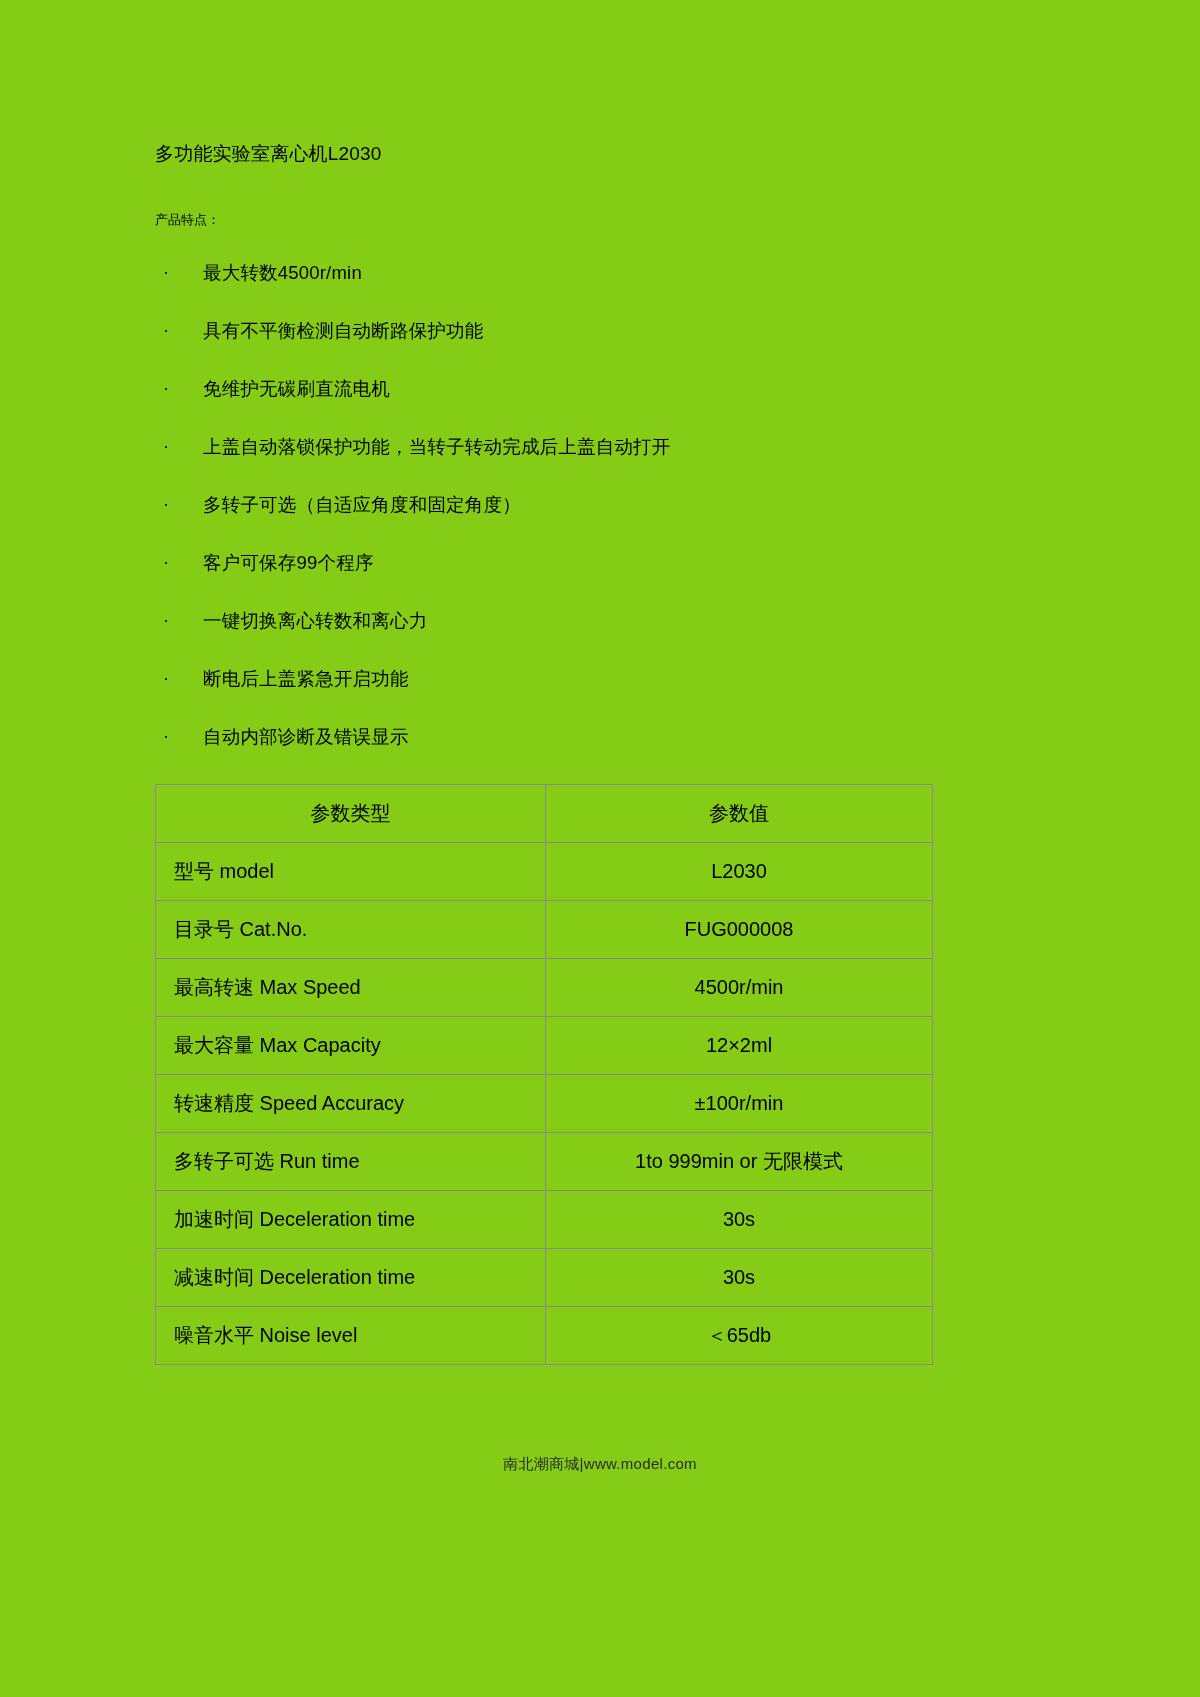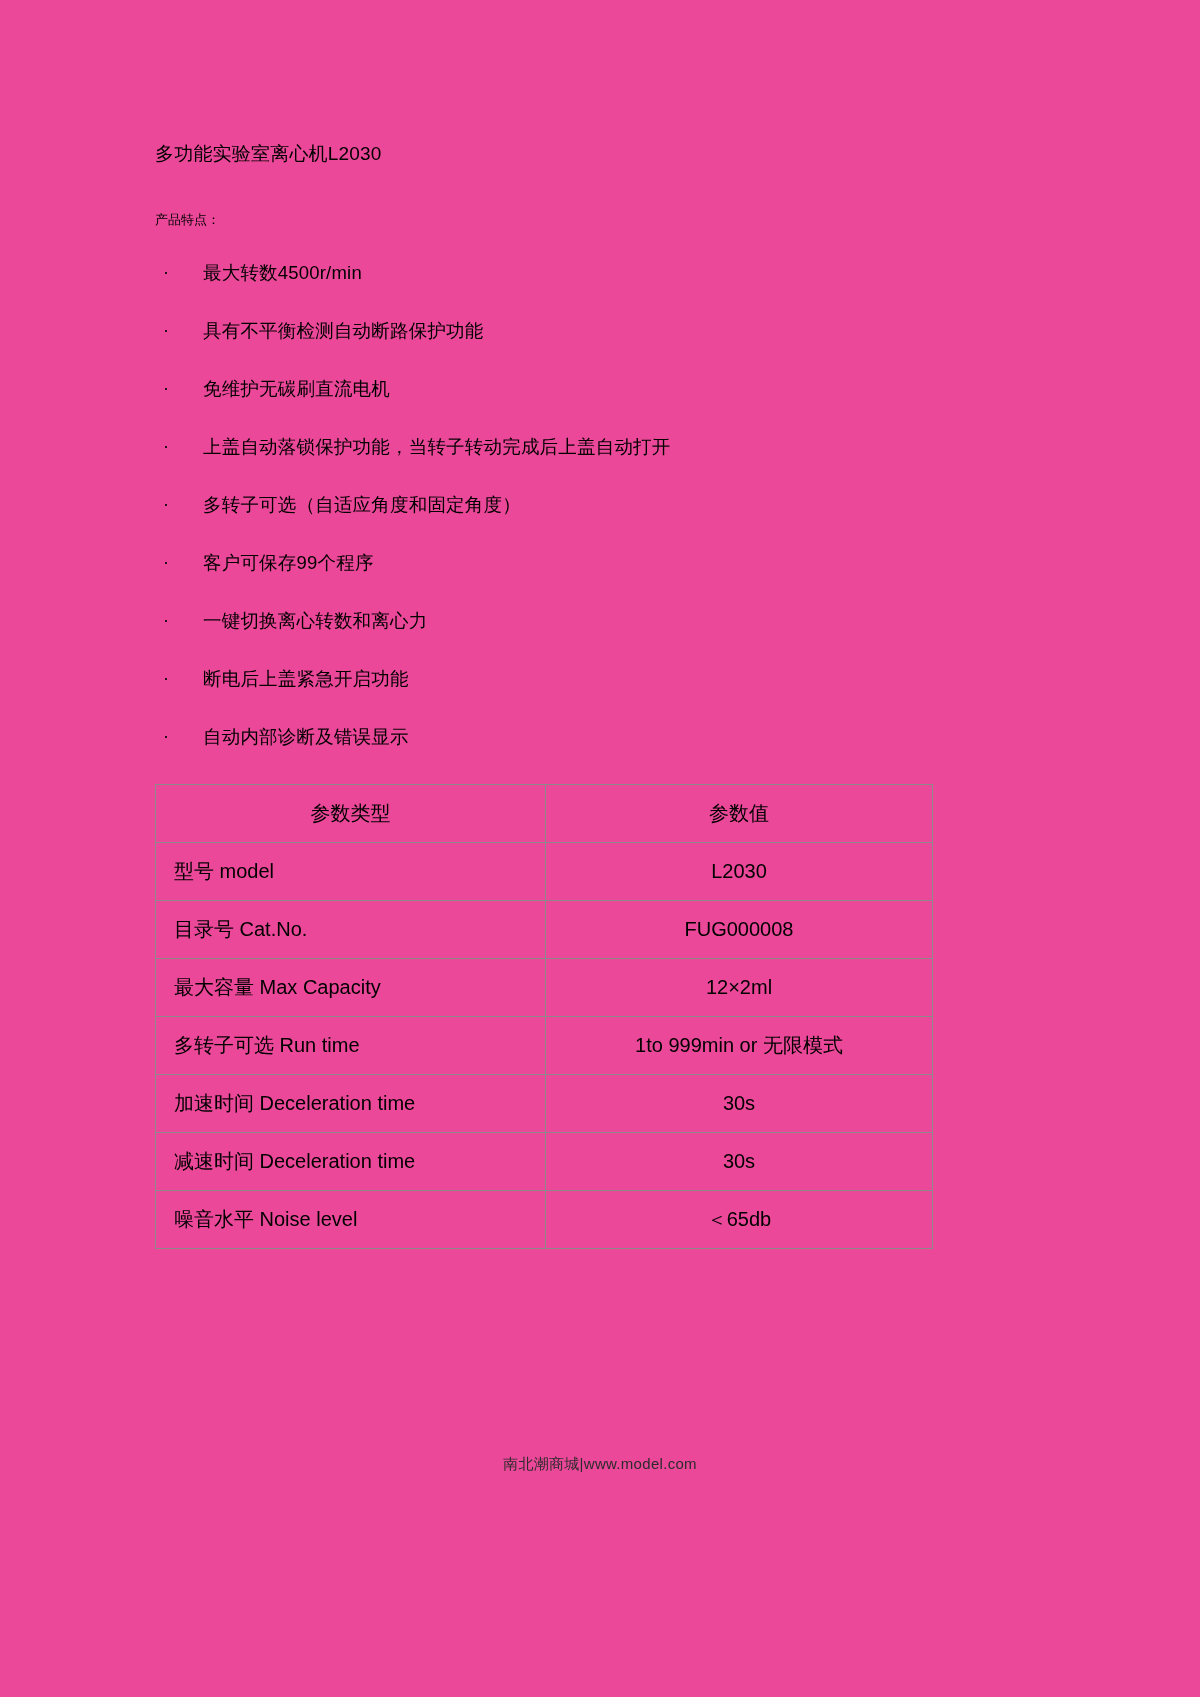--- a/index.html
+++ b/index.html
@@ -8,21 +8,21 @@
     background: #ffffff;
   }
   body {
     font-family: "Liberation Sans", sans-serif;
     color: #000000;
   }
   .page {
     position: relative;
     width: 1200px;
     height: 1697px;
-    background: #ec4899;
+    background: #84cc16;
     box-sizing: border-box;
     overflow: hidden;
   }
   .content {
     position: absolute;
     left: 155px;
     top: 140px;
     width: 890px;
   }
   .doc-title {
@@ -158,24 +158,32 @@
       <tbody>
         <tr>
           <td class="col-a param-name">型号 model</td>
           <td class="col-b param-value">L2030</td>
         </tr>
         <tr>
           <td class="col-a param-name">目录号  Cat.No.</td>
           <td class="col-b param-value">FUG000008</td>
         </tr>
         <tr>
+          <td class="col-a param-name">最高转速  Max Speed</td>
+          <td class="col-b param-value">4500r/min</td>
+        </tr>
+        <tr>
           <td class="col-a param-name">最大容量  Max Capacity</td>
           <td class="col-b param-value">12×2ml</td>
         </tr>
         <tr>
+          <td class="col-a param-name">转速精度  Speed Accuracy</td>
+          <td class="col-b param-value">±100r/min</td>
+        </tr>
+        <tr>
           <td class="col-a param-name">多转子可选  Run time</td>
           <td class="col-b param-value">1to 999min or  无限模式</td>
         </tr>
         <tr>
           <td class="col-a param-name">加速时间 Deceleration time</td>
           <td class="col-b param-value">30s</td>
         </tr>
         <tr>
           <td class="col-a param-name">减速时间  Deceleration time</td>
           <td class="col-b param-value">30s</td>

